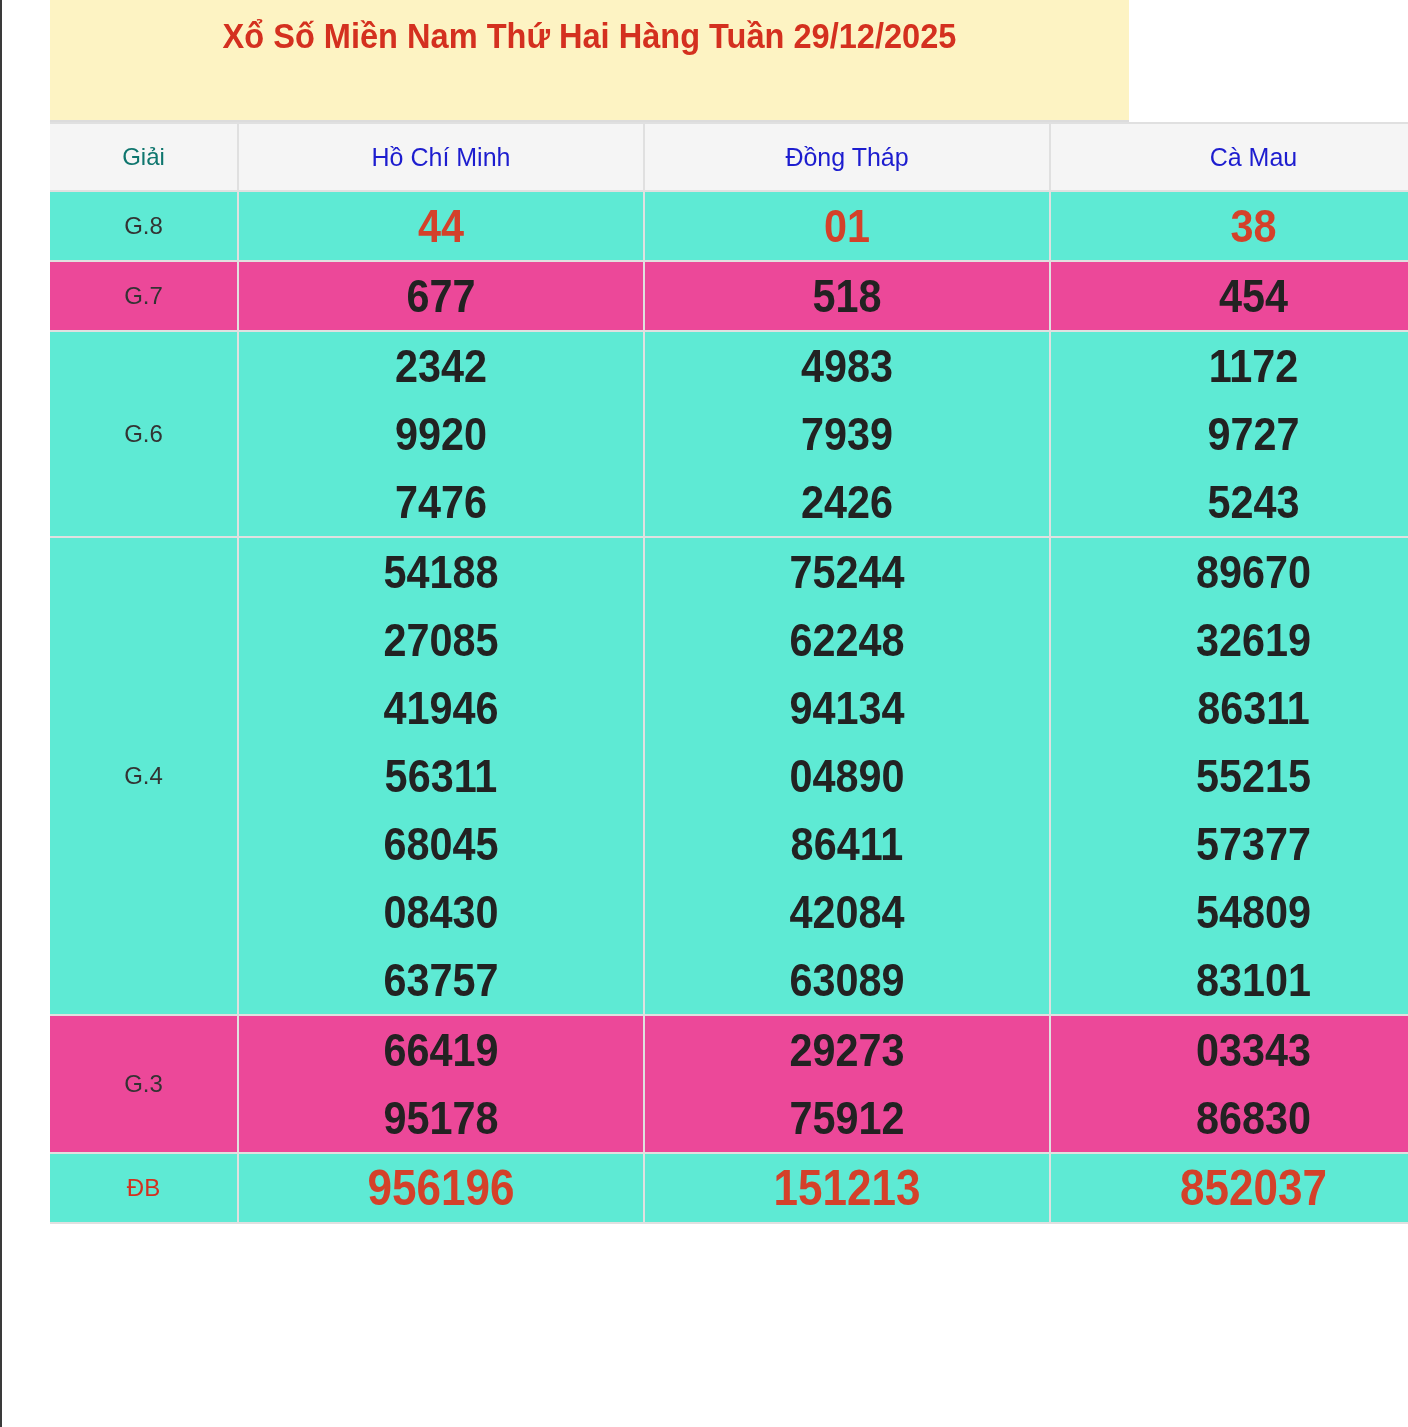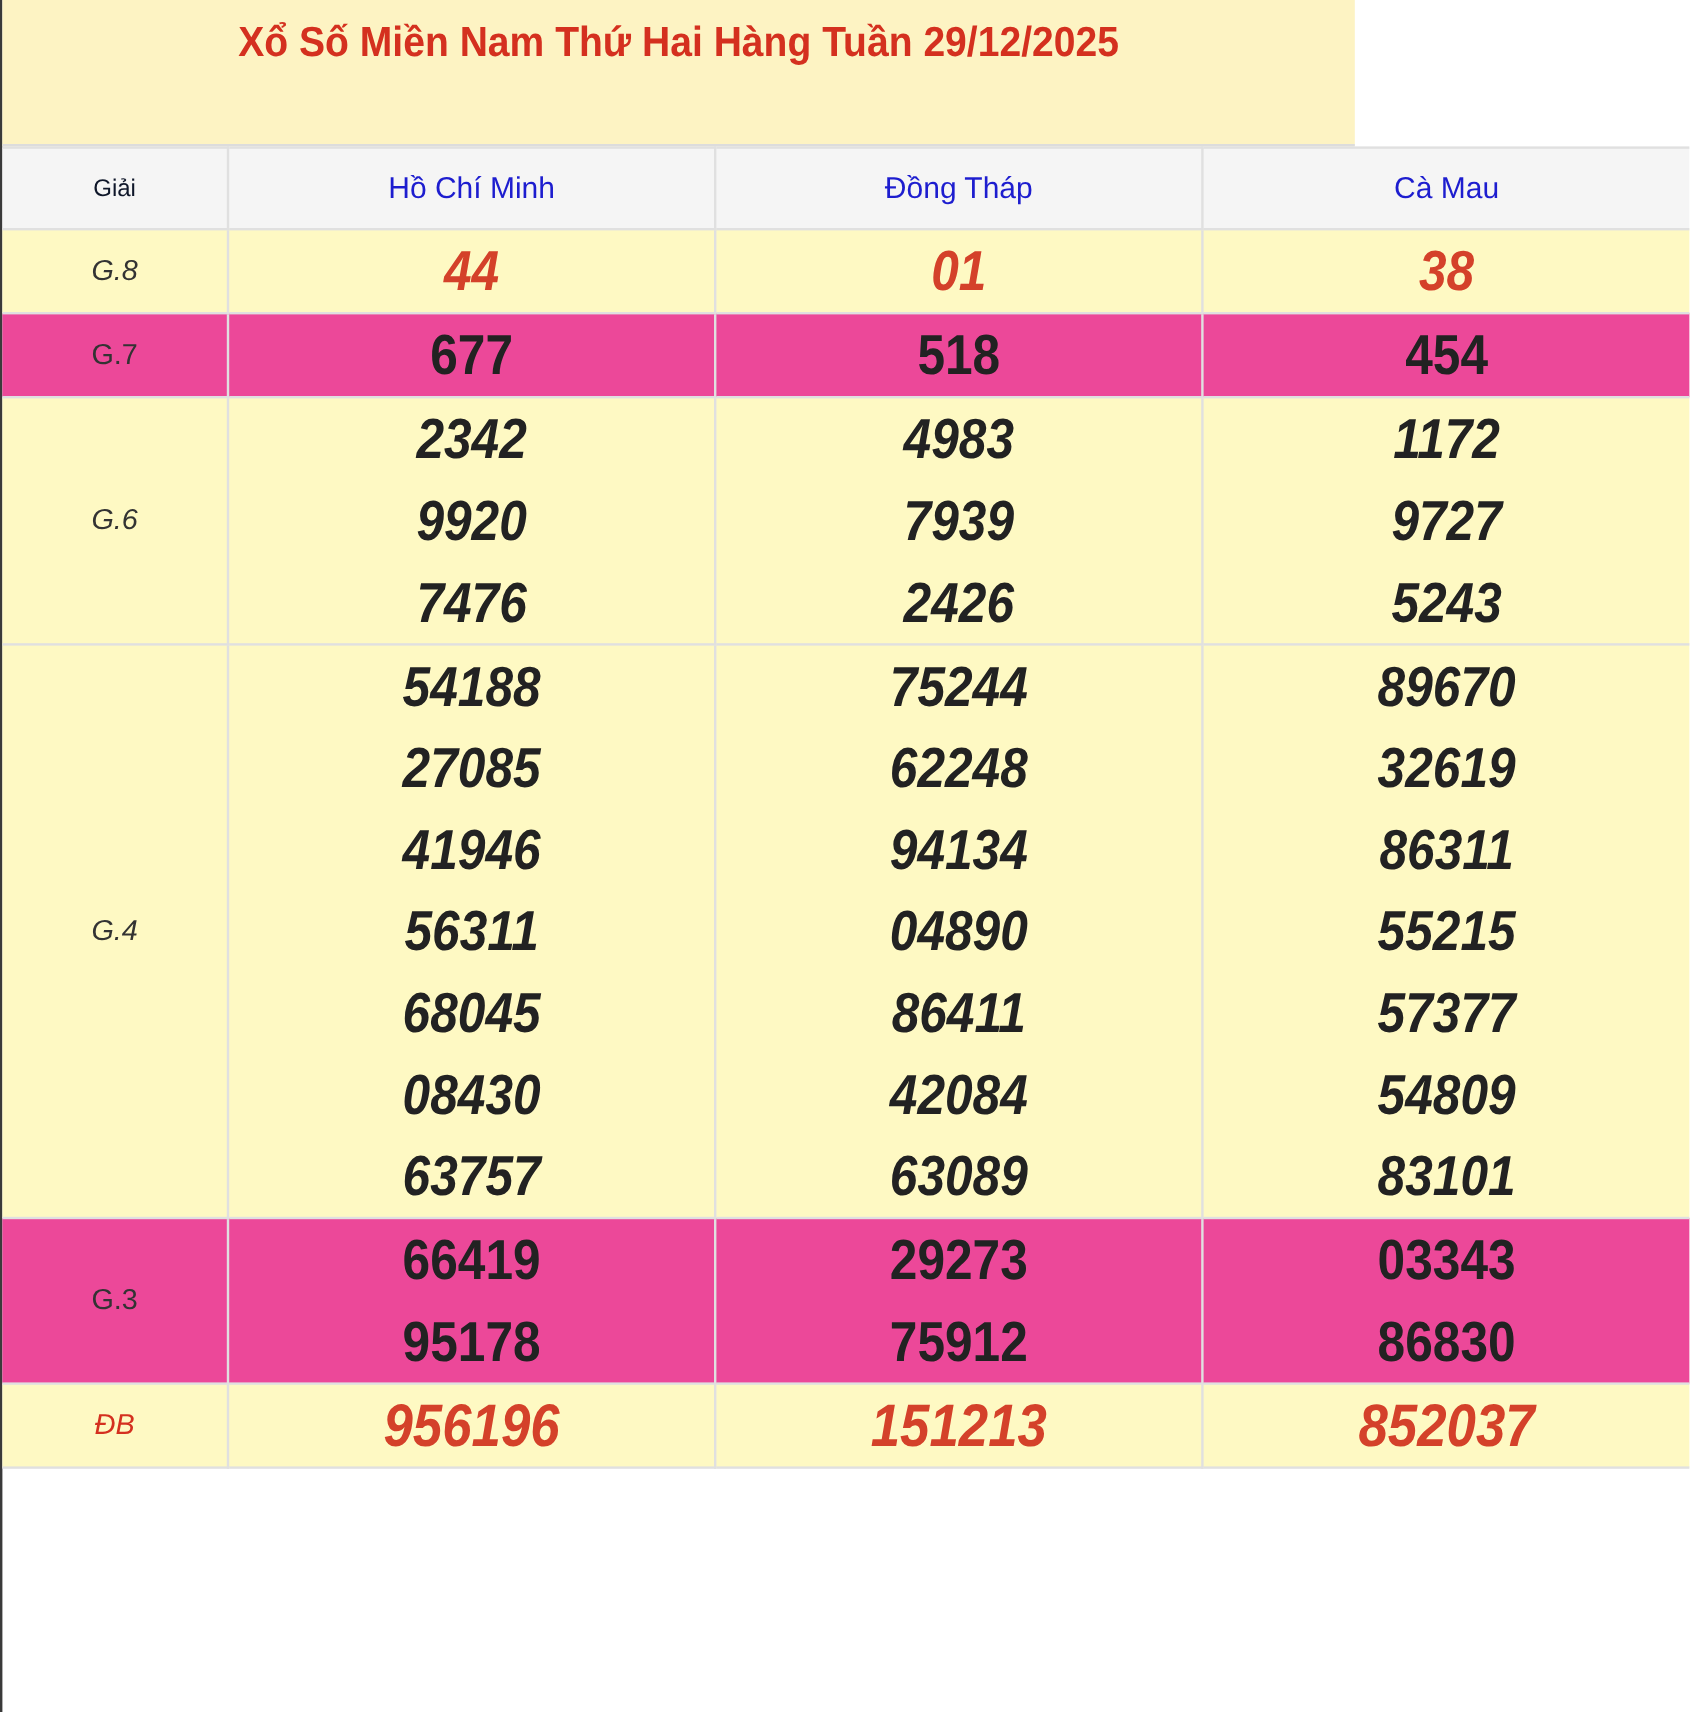--- a/index.html
+++ b/index.html
@@ -14,20 +14,21 @@
     font-family: "Liberation Sans", sans-serif;
     position: relative;
   }
   .frame {
     position: absolute;
     left: 0; top: 0;
     width: 1129px;
     height: 1427px;
     border-left: 2px solid #3a3a3a;
     box-sizing: border-box;
+    padding-left: 48px;
   }
   .header-band {
     height: 122px;
     background: #fdf3c3;
     text-align: center;
     box-sizing: border-box;
     border-bottom: 2px solid #dcdcdc;
   }
   .page-title {
     display: block;
@@ -69,25 +70,25 @@
   table.results tr > *:last-child { border-right: none; }
   table.results th {
     height: 66px;
     background: #f5f5f5;
     font-weight: normal;
     font-size: 25px;
     color: #1d1dcf;
   }
   table.results th.label-head {
     font-weight: normal;
-    color: #0f172a;
-    font-size: 20px;
+    color: #0f766e;
+    font-size: 24px;
   }
   tr.alt td { background: #ec4899; }
-  tr.plain td { background: #fef9c3; font-style: italic; }
+  tr.plain td { background: #5eead4; }
   td.prize-label {
     font-size: 24px;
     color: #333333;
   }
   td.prize-label.special {
     color: #d4301f;
   }
   .num {
     display: block;
     height: 68px;

